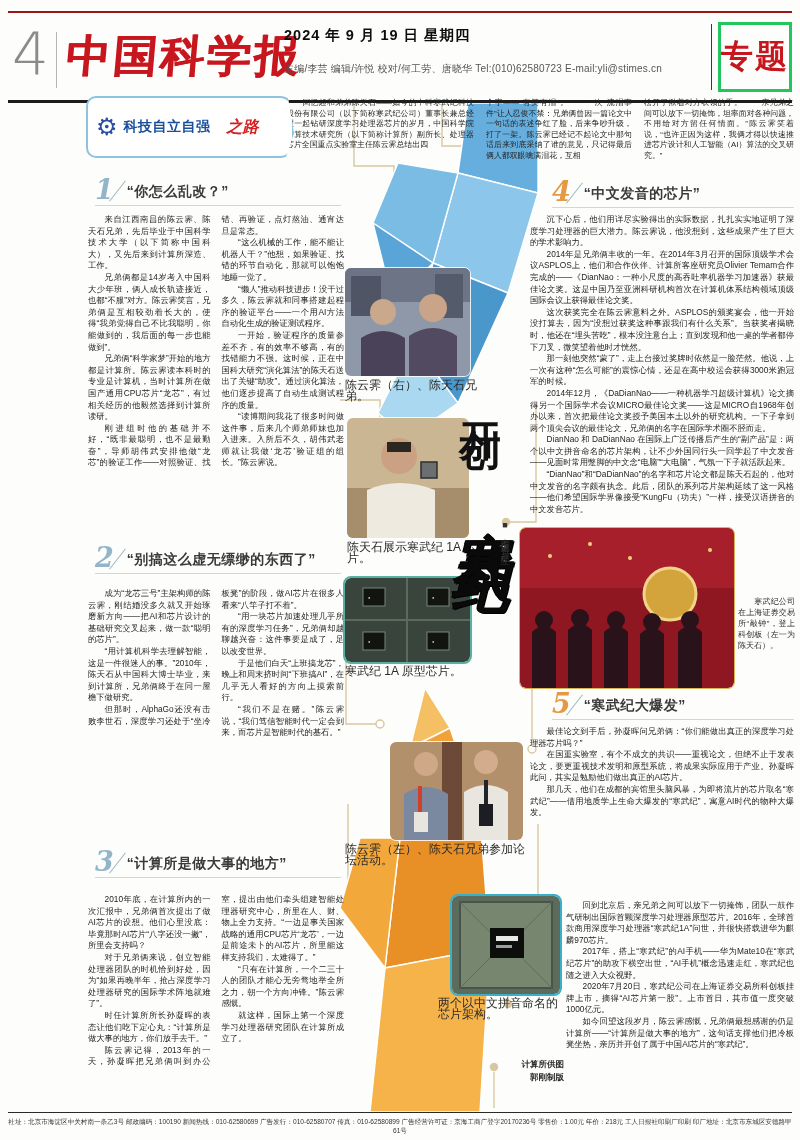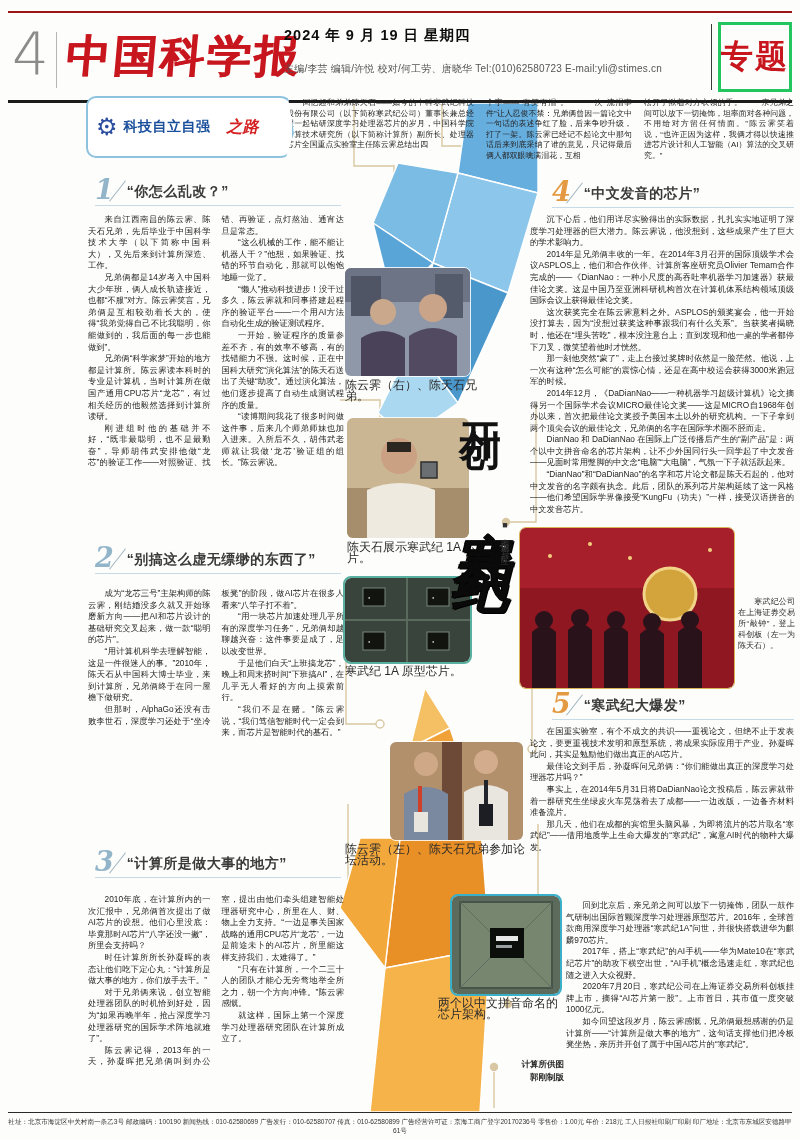--- a/index.html
+++ b/index.html
@@ -175,22 +175,22 @@
     <p>“我们不是在赌。”陈云霁说，“我们笃信智能时代一定会到来，而芯片是智能时代的基石。”</p>
   </div>
 
   <div class="abs sec-head blue" style="left:95px;top:850px;width:246px">
     <span class="sec-num">3</span>
     <span class="slashline"></span>
     <h2 class="sec-title">“计算所是做大事的地方”</h2>
   </div>
   <div class="abs body-text two-col" style="left:88px;top:894px;width:256px;height:216px">
     <p>2010年底，在计算所内的一次汇报中，兄弟俩首次提出了做AI芯片的设想。他们心里没底：毕竟那时AI芯片“八字还没一撇”，所里会支持吗？</p>
+    <p>对于兄弟俩来说，创立智能处理器团队的时机恰到好处，因为“如果再晚半年，抢占深度学习处理器研究的国际学术阵地就难了”。</p>
     <p>时任计算所所长孙凝晖的表态让他们吃下定心丸：“计算所是做大事的地方，你们放手去干。”</p>
-    <p>对于兄弟俩来说，创立智能处理器团队的时机恰到好处，因为“如果再晚半年，抢占深度学习处理器研究的国际学术阵地就难了”。</p>
     <p>陈云霁记得，2013年的一天，孙凝晖把兄弟俩叫到办公室，提出由他们牵头组建智能处理器研究中心，所里在人、财、物上全力支持。“一边是事关国家战略的通用CPU芯片‘龙芯’，一边是前途未卜的AI芯片，所里能这样支持我们，太难得了。”</p>
     <p>“只有在计算所，一个二三十人的团队才能心无旁骛地举全所之力，朝一个方向冲锋。”陈云霁感慨。</p>
     <p>就这样，国际上第一个深度学习处理器研究团队在计算所成立了。</p>
   </div>
 
   <div class="abs sec-head orange" style="left:552px;top:180px;width:242px">
     <span class="sec-num">4</span>
     <span class="slashline"></span>
     <h2 class="sec-title">“中文发音的芯片”</h2>
   </div>
@@ -203,23 +203,22 @@
     <p>DianNao 和 DaDianNao 在国际上广泛传播后产生的“副产品”是：两个以中文拼音命名的芯片架构，让不少外国同行头一回学起了中文发音——见面时常用蹩脚的中文念“电脑”“大电脑”，气氛一下子就活跃起来。</p>
     <p>“DianNao”和“DaDianNao”的名字和芯片论文都是陈天石起的，他对中文发音的名字颇有执念。此后，团队的系列芯片架构延续了这一风格——他们希望国际学界像接受“KungFu（功夫）”一样，接受汉语拼音的中文发音芯片。</p>
   </div>
 
   <div class="abs sec-head orange" style="left:552px;top:692px;width:242px">
     <span class="sec-num">5</span>
     <span class="slashline"></span>
     <h2 class="sec-title">“寒武纪大爆发”</h2>
   </div>
   <div class="abs body-text" style="left:530px;top:726px;width:264px;height:168px">
+    <p>最佳论文到手后，孙凝晖问兄弟俩：“你们能做出真正的深度学习处理器芯片吗？”</p>
     <p>在国重实验室，有个不成文的共识——重视论文，但绝不止于发表论文，要更重视技术发明和原型系统，将成果实际应用于产业。孙凝晖此问，其实是勉励他们做出真正的AI芯片。</p>
-    <p>最佳论文到手后，孙凝晖问兄弟俩：“你们能做出真正的深度学习处理器芯片吗？”</p>
-    <p>事实上，在2014年5月31日将DaDianNao论文投稿后，陈云霁就带着一群研究生坐绿皮火车晃荡着去了成都——一边改版，一边备齐材料准备流片。</p>
     <p>那几天，他们在成都的宾馆里头脑风暴，为即将流片的芯片取名“寒武纪”——借用地质学上生命大爆发的“寒武纪”，寓意AI时代的物种大爆发。</p>
   </div>
   <div class="abs body-text" style="left:566px;top:900px;width:228px;height:208px">
     <p>回到北京后，亲兄弟之间可以放下一切掩饰，团队一鼓作气研制出国际首颗深度学习处理器原型芯片。2016年，全球首款商用深度学习处理器“寒武纪1A”问世，并很快搭载进华为麒麟970芯片。</p>
     <p>2017年，搭上“寒武纪”的AI手机——华为Mate10在“寒武纪芯片”的助攻下横空出世，“AI手机”概念迅速走红，寒武纪也随之进入大众视野。</p>
     <p>2020年7月20日，寒武纪公司在上海证券交易所科创板挂牌上市，摘得“AI芯片第一股”。上市首日，其市值一度突破1000亿元。</p>
     <p>如今回望这段岁月，陈云霁感慨，兄弟俩最想感谢的仍是计算所——“计算所是做大事的地方”，这句话支撑他们把冷板凳坐热，亲历并开创了属于中国AI芯片的“寒武纪”。</p>
   </div>
 
   <div class="abs photo" style="left:345px;top:268px;width:125px;height:108px">

